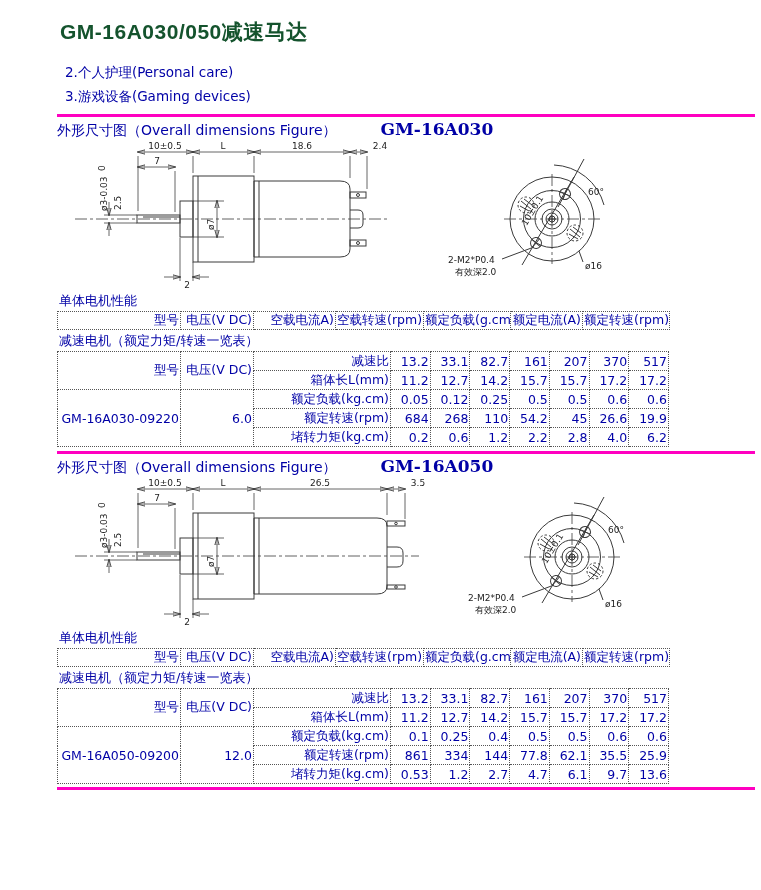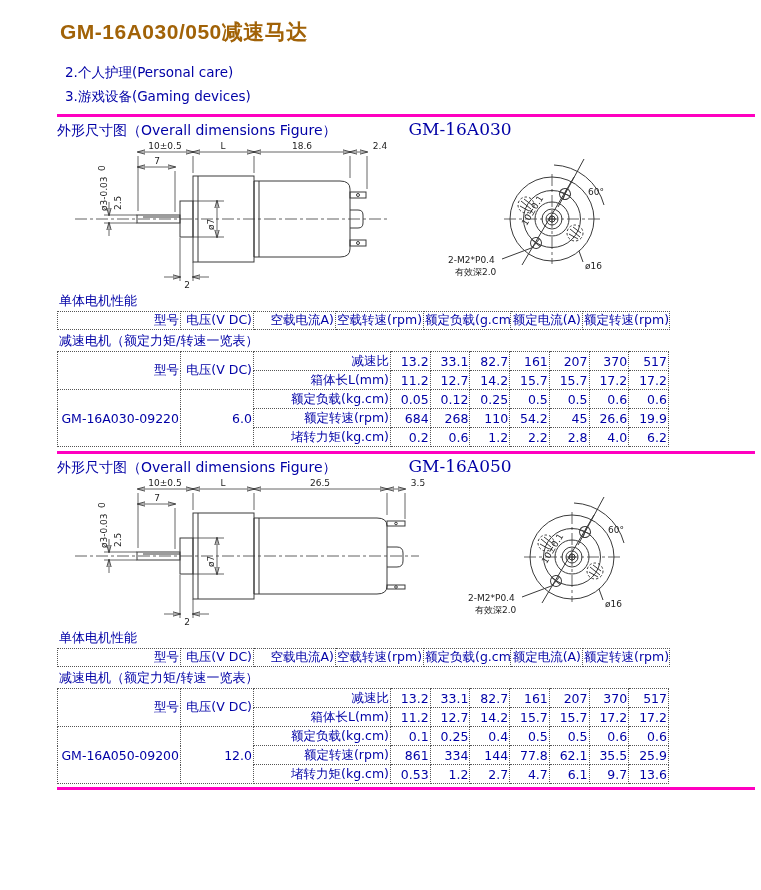--- a/index.html
+++ b/index.html
@@ -1,24 +1,24 @@
 <!DOCTYPE html>
 <html><head>
 <meta charset="utf-8">
 <style>
   html,body{margin:0;padding:0;background:#fff;}
   body{width:761px;height:890px;overflow:hidden;font-family:"DejaVu Sans",sans-serif;}
   .page{padding:16px 0 0 57px;}
-  .title{font-family:"Liberation Sans",sans-serif;font-weight:bold;font-size:21px;color:#a16207;margin:2px 0 14px 3px;letter-spacing:.5px;}
+  .title{font-family:"Liberation Sans",sans-serif;font-weight:bold;font-size:21px;color:#14532d;margin:2px 0 14px 3px;letter-spacing:.5px;}
   .apps{color:#0000a6;font-size:13.5px;margin:0 0 6px 8px;}
   .apps div{height:24px;line-height:24px;}
   .sep{height:3px;background:#ff00c0;width:698px;}
-  .sechead{display:flex;align-items:baseline;height:21px;margin:2px 0 0 0;gap:28px;}
+  .sechead{display:flex;align-items:baseline;height:21px;margin:2px 0 0 0;}
   .sechead .fh{color:#0000a6;font-size:14px;}
-  .sechead .model{color:#0000a6;font-weight:normal;font-size:17px;font-family:"DejaVu Serif",serif;margin-left:44px;}
+  .sechead .model{color:#0000a6;font-weight:bold;font-size:17px;font-family:"DejaVu Serif",serif;margin-left:44px;}
   svg.draw{display:block;}
   svg.draw line,svg.draw rect,svg.draw circle,svg.draw path{stroke:#3a3a3a;stroke-width:1;fill:none;}
   svg.draw g.dim line{stroke:#555;stroke-width:.9;}
   svg.draw text{fill:#222;font-size:9px;stroke:none;font-family:"DejaVu Sans",sans-serif;}
   svg.draw .cl{stroke-dasharray:12,3,3,3;stroke-width:.8;}
   .tlabel{color:#0000a6;font-size:13px;margin:2px 0 2px 2px;height:17px;line-height:17px;}
   table.tbl{border-collapse:collapse;table-layout:fixed;width:612px;color:#0000a6;font-size:12.5px;text-align:right;margin-bottom:2px;}
   table.tbl td{border:1px dotted #555;padding:0 1px;height:17px;white-space:nowrap;overflow:hidden;}
   table.gear td{height:18px;}
   col.c1{width:123px;}col.c2{width:73px;}col.c3{width:137px;}

